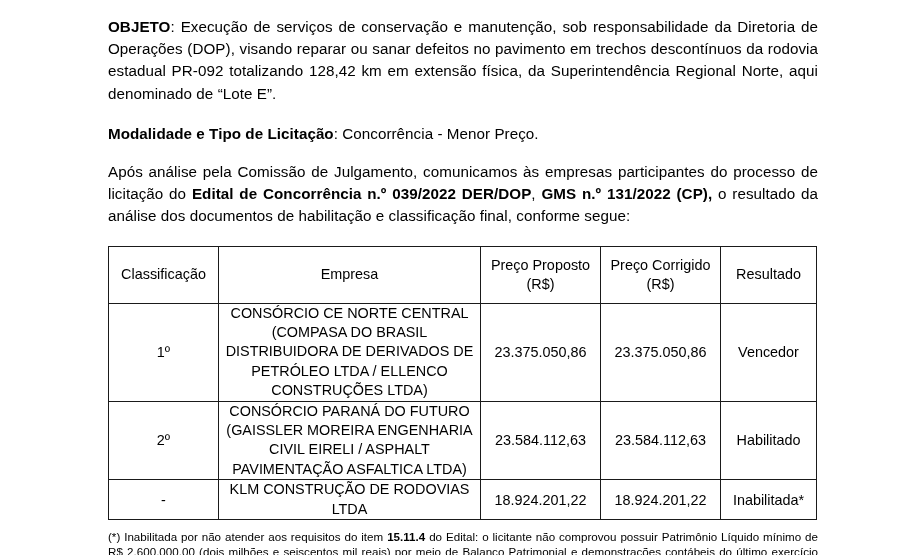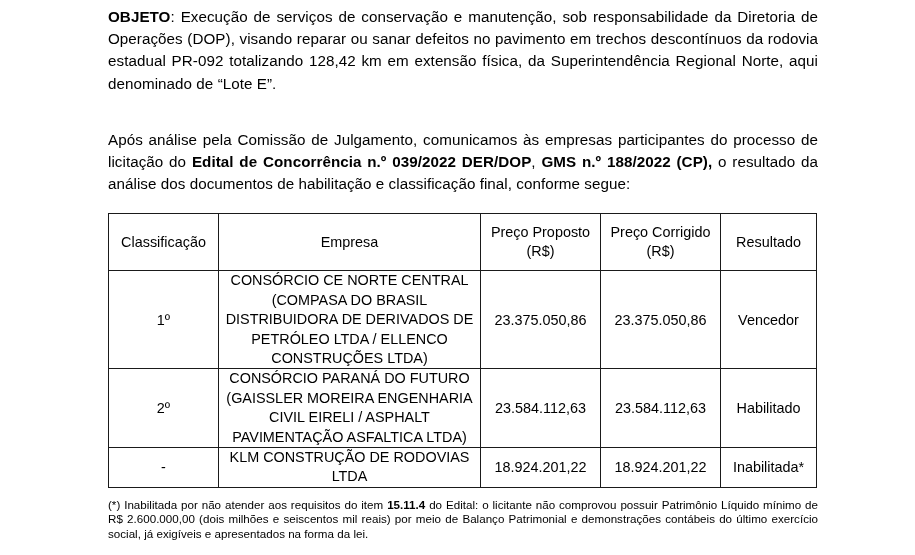--- a/index.html
+++ b/index.html
@@ -21,21 +21,21 @@
     box-sizing: border-box;
     padding: 0 97px 0 108px;
   }
   .para {
     text-align: justify;
     font-size: 15.2px;
     line-height: 22.2px;
     margin: 0;
     letter-spacing: 0.05px;
   }
-  .para.objeto { padding-top: 6px; }
+  .para.objeto { padding-top: 16px; }
   .gap-md { height: 18px; }
   .gap-sm { height: 16px; }
   .b { font-weight: bold; }
 
   
   .tbl-wrap { margin-top: 18px; }
   table.result {
     border-collapse: collapse;
     width: 708px;
     table-layout: fixed;
@@ -94,25 +94,28 @@
 <body>
 
 <div class="page">
 
   <p class="para objeto">
     <span class="b">OBJETO</span><span>: </span><span>Execução de serviços de conservação e manutenção, sob responsabilidade da Diretoria de Operações (DOP), visando reparar ou sanar defeitos no pavimento em trechos descontínuos da rodovia estadual PR-092 totalizando 128,42 km em extensão física, da Superintendência Regional Norte, aqui denominado de “Lote E”.</span>
   </p>
 
   <div class="gap-md"></div>
 
+  <p class="para">
+    <span class="b">Modalidade e Tipo de Licitação</span><span>: </span><span>Concorrência - Menor Preço.</span>
+  </p>
 
   <div class="gap-sm"></div>
 
   <p class="para">
-    <span>Após análise pela Comissão de Julgamento, comunicamos às empresas participantes do processo de licitação do </span><span class="b">Edital de Concorrência n.º 039/2022 DER/DOP</span><span>, </span><span class="b">GMS n.º 188/2022 (CP),</span><span> o resultado da análise dos documentos de habilitação e classificação final, conforme segue:</span>
+    <span>Após análise pela Comissão de Julgamento, comunicamos às empresas participantes do processo de licitação do </span><span class="b">Edital de Concorrência n.º 039/2022 DER/DOP</span><span>, </span><span class="b">GMS n.º 131/2022 (CP),</span><span> o resultado da análise dos documentos de habilitação e classificação final, conforme segue:</span>
   </p>
 
   <div class="tbl-wrap">
     <table class="result">
       <colgroup>
         <col class="c-class">
         <col class="c-emp">
         <col class="c-prop">
         <col class="c-corr">
         <col class="c-res">

